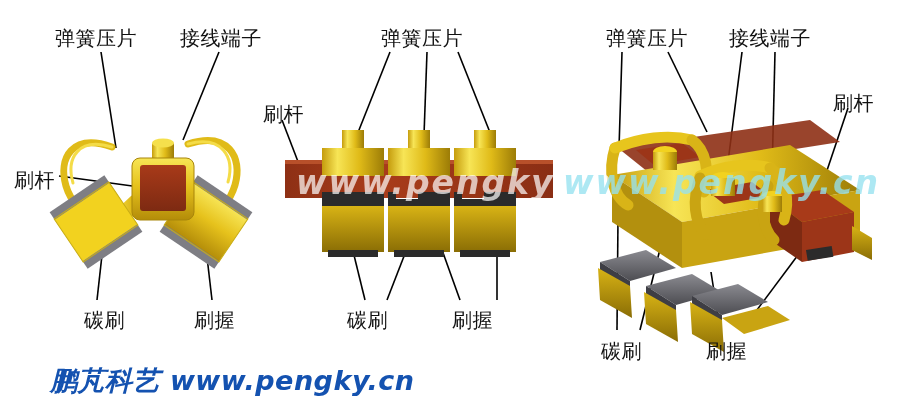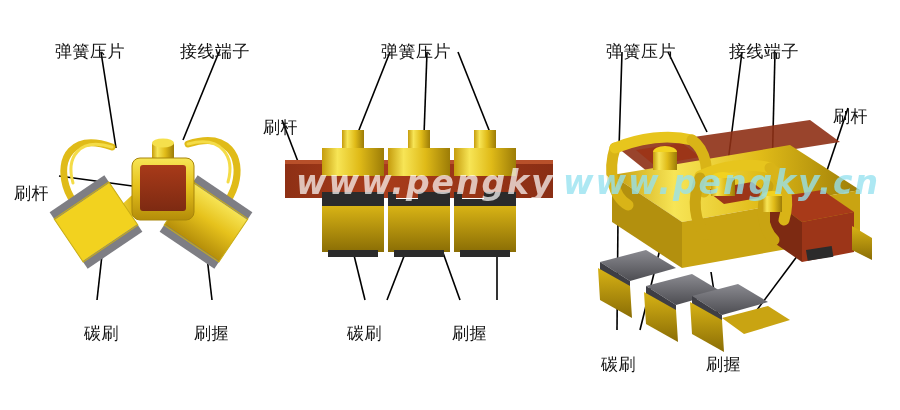--- a/index.html
+++ b/index.html
@@ -5,27 +5,26 @@
   html,body{margin:0;padding:0;background:#ffffff;}
   body{
     width:900px;height:410px;position:relative;overflow:hidden;
     font-family:"DejaVu Sans","Liberation Sans",sans-serif;
     background:#ffffff;
   }
   #stage{position:absolute;left:0;top:0;width:900px;height:410px;}
   #stage svg{position:absolute;left:0;top:0;}
   .lbl{
     position:absolute;
-    font-family:Liberation Mono, monospace;
-    font-size:17px;
+    font-family:Liberation Serif, serif;
+    font-size:20px;
     color:#111111;
     white-space:nowrap;
     letter-spacing:0.5px;
     line-height:1;
-    margin-top:16px;
   }
   .brand{
     position:absolute;
     font-family:"DejaVu Sans","Liberation Sans",sans-serif;
     font-style:italic;
     font-weight:bold;
     font-size:27px;
     color:#1452b0;
     white-space:nowrap;
     letter-spacing:0.5px;
@@ -239,14 +238,15 @@
 
   <div class="lbl" style="left:606px;top:28px;">弹簧压片</div>
   <div class="lbl" style="left:729px;top:28px;">接线端子</div>
   <div class="lbl" style="left:833px;top:93px;">刷杆</div>
   <div class="lbl" style="left:601px;top:341px;">碳刷</div>
   <div class="lbl" style="left:706px;top:341px;">刷握</div>
 
   <div class="wm wm-mid" style="left:296px;top:163px;">www.pengky.cn</div>
   <div class="wm wm-right" style="left:563px;top:163px;">www.pengky.cn</div>
 
+  <div class="brand" style="left:50px;top:363px;">鹏芃科艺 www.pengky.cn</div>
 
 </div>
 
 </body></html>

